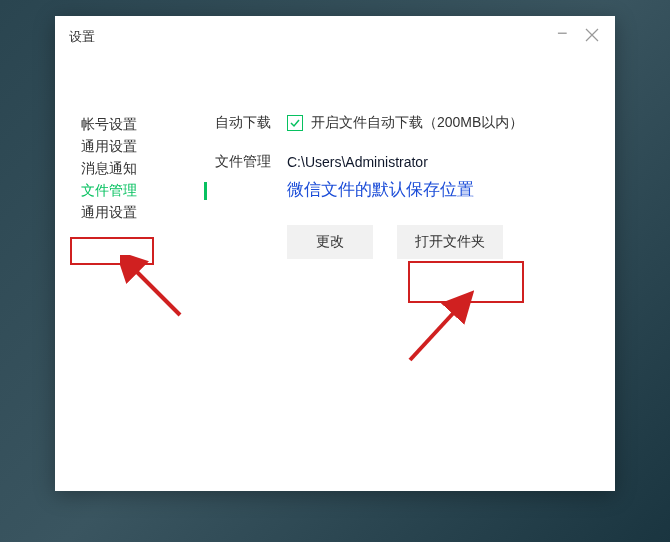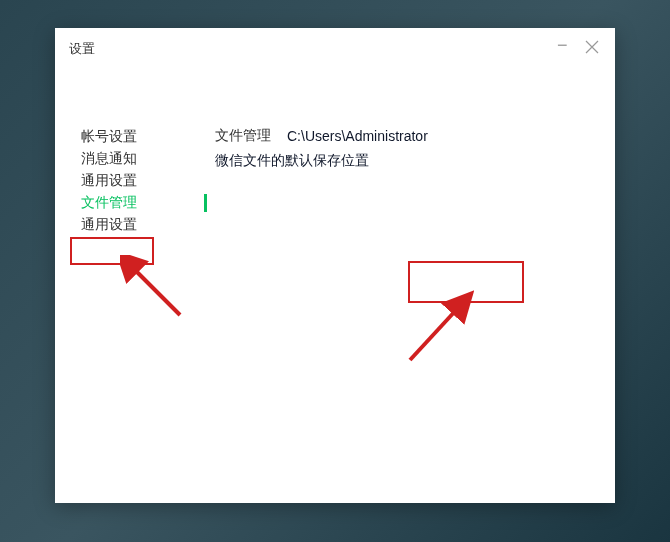--- a/index.html
+++ b/index.html
@@ -7,21 +7,21 @@
       width: 670px;
       height: 542px;
       font-family: "Microsoft YaHei", -apple-system, sans-serif;
       background: linear-gradient(135deg, #2a4550 0%, #3a5560 50%, #1a3540 100%);
       position: relative;
       overflow: hidden;
     }
     .dialog {
       position: absolute;
       left: 55px;
-      top: 28px;
+      top: 16px;
       width: 560px;
       height: 475px;
       background: #ffffff;
       box-shadow: 0 4px 20px rgba(0,0,0,0.3);
     }
     .titlebar {
       height: 42px;
       display: flex;
       align-items: center;
       padding: 0 14px;
@@ -123,22 +123,23 @@
     .path-input {
       background: #fff;
       border: none;
       font-size: 14px;
       color: #0f172a;
       padding: 2px 0;
       width: 220px;
       outline: none;
     }
     .hint-text {
-      font-size: 14px;
-      color: #0f172a;
+      font-size: 17px;
+      color: #1d4ed8;
+      margin-left: 72px;
       margin-top: -14px;
       margin-bottom: 24px;
     }
     .button-row {
       margin-left: 72px;
       display: flex;
       gap: 24px;
     }
     .btn {
       min-width: 86px;
@@ -171,37 +172,52 @@
     <span class="close-btn">
       <svg viewBox="0 0 14 14">
           <path d="M1 1 L13 13 M13 1 L1 13" stroke="#999" stroke-width="1.2" fill="none"></path>
         </svg>
     </span>
   </div>
 
   <div class="body">
     <div class="sidebar">
       <div class="sidebar-item">帐号设置</div>
+      <div class="sidebar-item">通用设置</div>
       <div class="sidebar-item">消息通知</div>
-      <div class="sidebar-item">通用设置</div>
       <div class="sidebar-item active">
         <span>文件管理</span>
         <span class="active-indicator"></span>
       </div>
       <div class="sidebar-item">通用设置</div>
     </div>
 
     <div class="content">
+      <div class="row">
+        <span class="row-label">自动下载</span>
+        <div class="checkbox-wrap">
+          <span class="checkbox">
+            <svg viewBox="0 0 10 10">
+                <path d="M1 5 L4 8 L9 2" stroke="#07c160" stroke-width="1.5" fill="none"></path>
+              </svg>
+          </span>
+          <span class="checkbox-label">开启文件自动下载（200MB以内）</span>
+        </div>
+      </div>
 
       <div class="row">
         <span class="row-label">文件管理</span>
         <input class="path-input" readonly="" value="C:\Users\Administrator" style="">
       </div>
       <div class="hint-text">微信文件的默认保存位置</div>
 
+      <div class="button-row">
+        <button class="btn">更改</button>
+        <button class="btn">打开文件夹</button>
+      </div>
     </div>
   </div>
 </div>
 
 <div class="highlight-box-sidebar" style="left:70px; top:237px; width:84px; height:28px;"></div>
 <div class="highlight-box-btn" style="left:408px; top:261px; width:116px; height:42px;"></div>
 
 <svg class="arrow" style="left:120px; top:255px; width:70px; height:70px;">
   <defs>
       <marker id="ah1" markerWidth="8" markerHeight="8" refX="2" refY="4" orient="auto">

